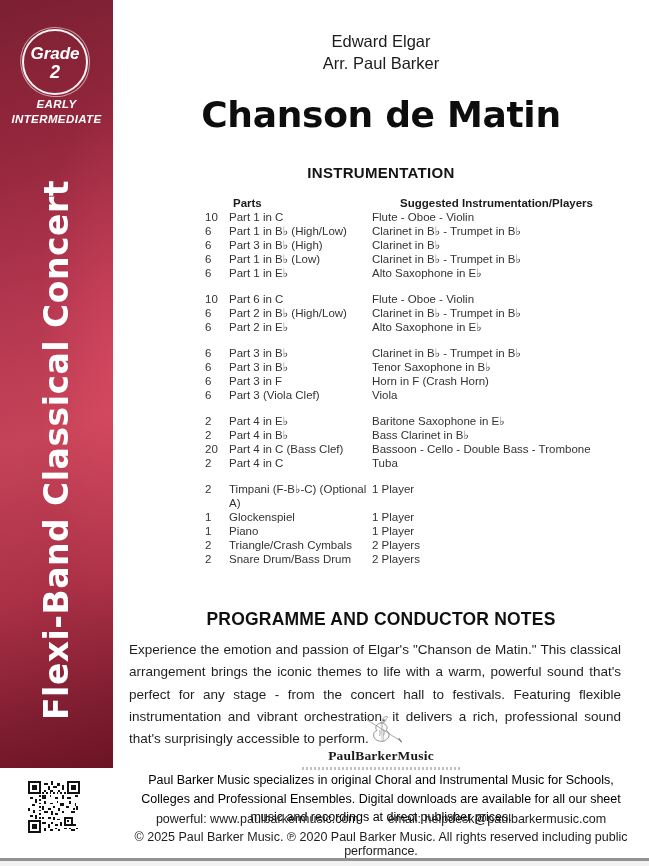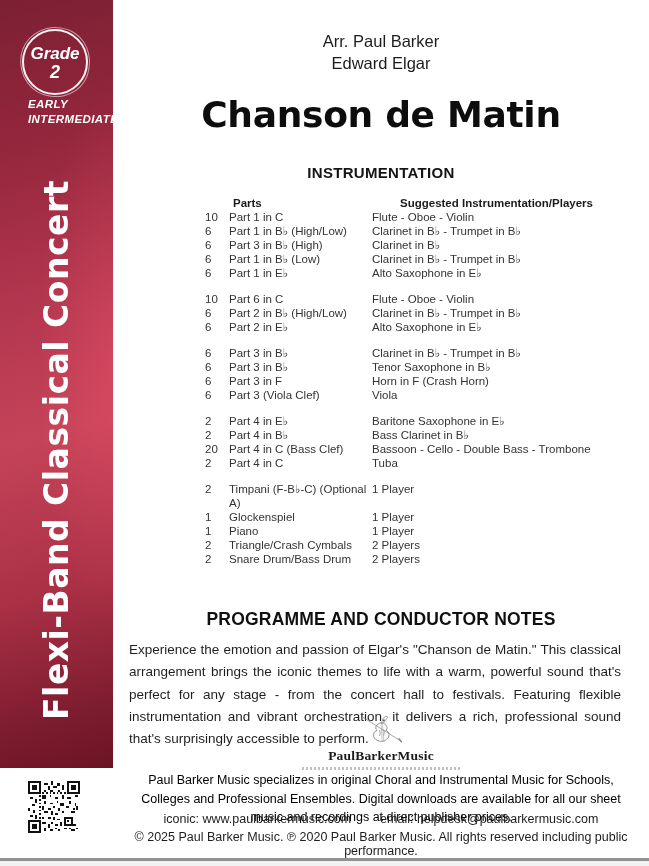--- a/index.html
+++ b/index.html
@@ -22,23 +22,23 @@
     display:flex; flex-direction:column; align-items:center; justify-content:center;
     color:#fff;
   }
   .grade-badge::after {
     content:""; position:absolute; inset:-4px; border:1.5px solid rgba(255,255,255,0.55);
     border-radius:52% 48% 50% 50% / 49% 51% 47% 53%; transform:rotate(8deg);
   }
   .grade-word { font-size:17px; font-weight:700; font-style:italic; line-height:19px; }
   .grade-num  { font-size:18px; font-weight:700; font-style:italic; line-height:18px; }
   .level {
-    position:absolute; left:0; top:97px; width:113px; 
+    position:absolute; left:0; top:97px; width:113px; text-align:center;
     color:#fff; font-size:11.5px; font-weight:700; font-style:italic;
-    line-height:15px; letter-spacing:0.4px;margin-left:28px;
+    line-height:15px; letter-spacing:0.4px;
   }
   .series-title-wrap {
     position:absolute; left:0; top:185px; width:113px; height:530px;
     display:flex; align-items:center; justify-content:center;
   }
   .series-title {
     writing-mode:vertical-rl; transform:rotate(180deg);
     color:#fff; font-size:33px; font-weight:600; letter-spacing:0.5px;
     font-family:"DejaVu Sans", sans-serif; white-space:nowrap;
   }
@@ -204,22 +204,22 @@
             <rect x="17" y="27" width="1" height="1"></rect>
             <rect x="24" y="27" width="2" height="1"></rect>
         </g>
       </svg>
     </div>
   </div>
 
   <div class="content">
 
     <div class="composer-block">
+      <div>Edward Elgar</div>
       <div>Arr. Paul Barker</div>
-      <div>Edward Elgar</div>
     </div>
 
     <div class="main-title">Chanson de Matin</div>
 
     <div class="instr-heading">INSTRUMENTATION</div>
 
     <div class="instr-table">
       <div class="trow thead">
         <span class="hd-parts">Parts</span>
         <span>Suggested Instrumentation/Players</span>
@@ -359,21 +359,21 @@
           <path d="M33.5 11 L35.5 33" stroke-width="0.5"></path>
         </svg>
       </div>
       <div class="logo-name">PaulBarkerMusic</div>
       <div class="logo-tagline"></div>
     </div>
 
     <div class="footer-about">Paul Barker Music specializes in original Choral and Instrumental Music for Schools, Colleges and Professional Ensembles. Digital downloads are available for all our sheet music and recordings at direct publisher prices.</div>
 
     <div class="footer-contact">
-      <span>iconic:</span>
+      <span>powerful:</span>
       <span> </span>
       <a class="contact-link" href="#">www.paulbarkermusic.com</a>
       <span class="gap"></span>
       <span>email:</span>
       <span> </span>
       <a class="contact-link" href="#">helpdesk@paulbarkermusic.com</a>
     </div>
 
     <div class="footer-copyright">© 2025 Paul Barker Music. ℗ 2020 Paul Barker Music. All rights reserved including public performance.</div>
   </div>

